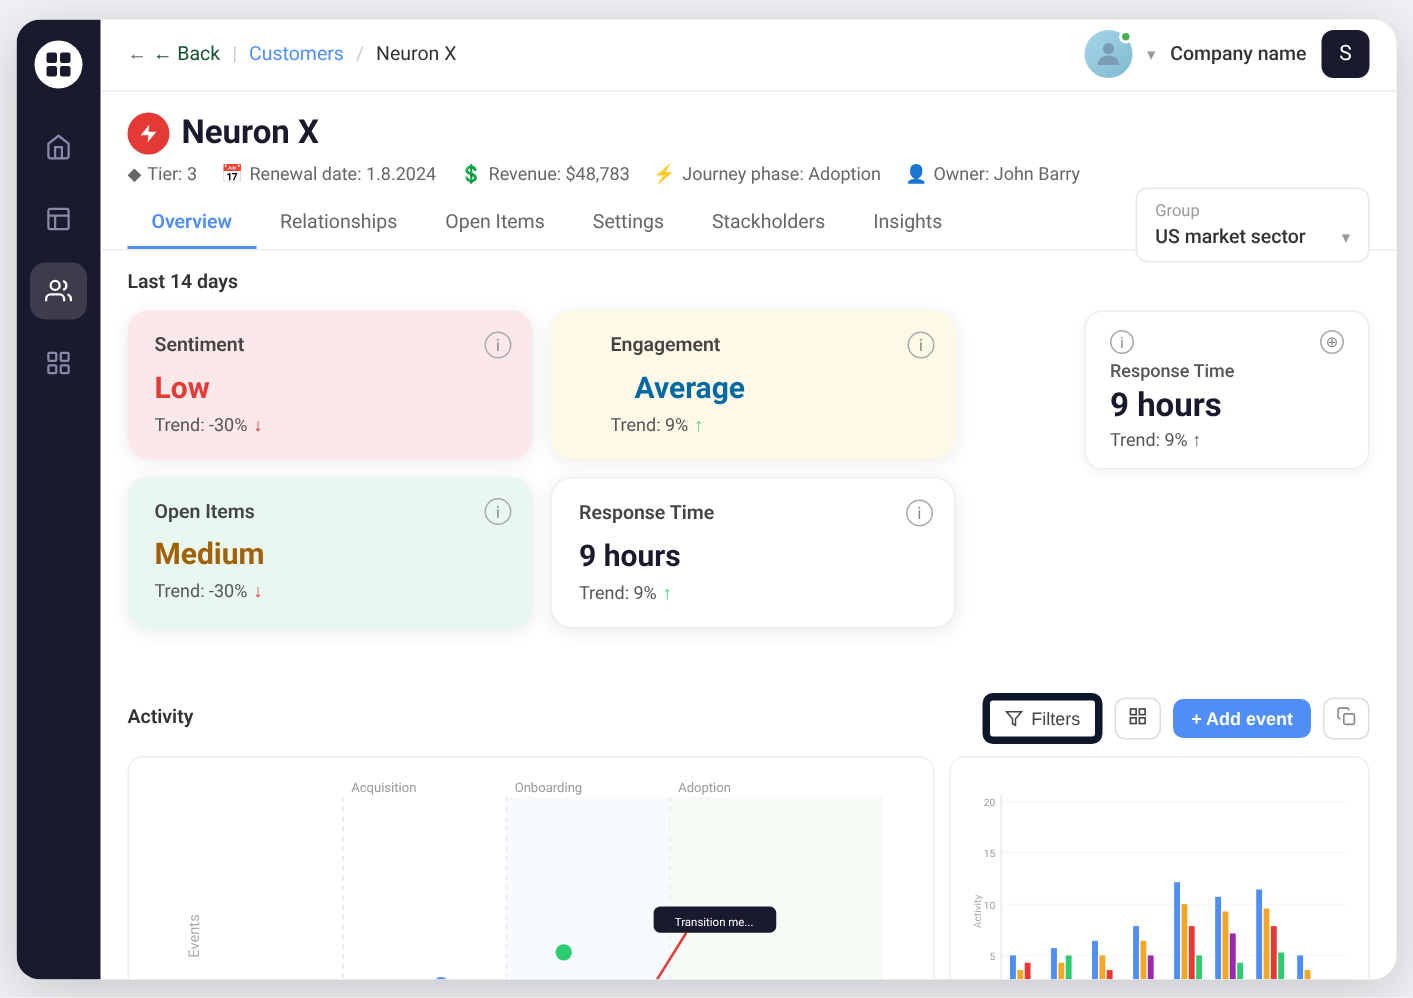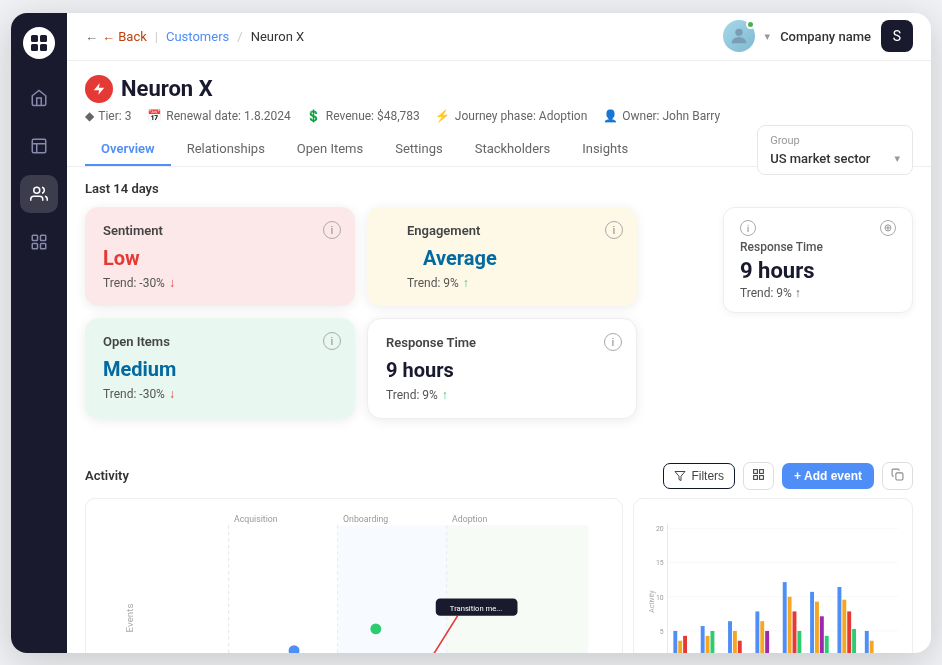--- a/index.html
+++ b/index.html
@@ -311,21 +311,21 @@
       color: #888;
       cursor: pointer;
     }
     .kpi-value {
       font-size: 20px;
       font-weight: 700;
       margin-bottom: 6px;
     }
     .kpi-card.sentiment .kpi-value { color: #e53935; }
     .kpi-card.engagement .kpi-value { color: #0369a1; margin-left: 16px; }
-    .kpi-card.open-items .kpi-value { color: #0369a1; }
+    .kpi-card.open-items .kpi-value { color: #a16207; }
     .kpi-card.response-time .kpi-value { color: #1a1a2e; }
 
     .kpi-trend {
       font-size: 12px;
       color: #555;
       display: flex;
       align-items: center;
       gap: 4px;
     }
     .trend-up { color: #2ecc71; }
@@ -381,21 +381,21 @@
     }
     .activity-controls {
       display: flex;
       align-items: center;
       gap: 8px;
     }
     .filter-btn {
       display: flex;
       align-items: center;
       gap: 5px;
-      border: 1px solid #0f172a;
+      border: 5px solid #0f172a;
       border-radius: 7px;
       padding: 5px 10px;
       font-size: 12px;
       color: #444;
       cursor: pointer;
       background: #fff;
     }
     .grid-btn {
       border: 1px solid #ddd;
       border-radius: 7px;
@@ -509,21 +509,21 @@
         <rect x="14" y="14" width="7" height="7" rx="1"></rect>
       </svg>
     </div>
   </div>
 
   <div class="main">
 
     <div class="topbar">
       <div class="topbar-back">
         <span>←</span>
-        <span style="font-size:13px;color:#c2410c;">← Back</span>
+        <span style="font-size:13px;color:#14532d;">← Back</span>
       </div>
       <span class="topbar-sep">|</span>
       <span class="topbar-breadcrumb-active">Customers</span>
       <span class="topbar-sep">/</span>
       <span class="topbar-breadcrumb-current">Neuron X</span>
       <div class="topbar-right">
         <div class="avatar-wrap">
           <div class="avatar">
             <svg width="22" height="22" viewBox="0 0 24 24" fill="#7a9db5">
               <circle cx="12" cy="8" r="4"></circle>

